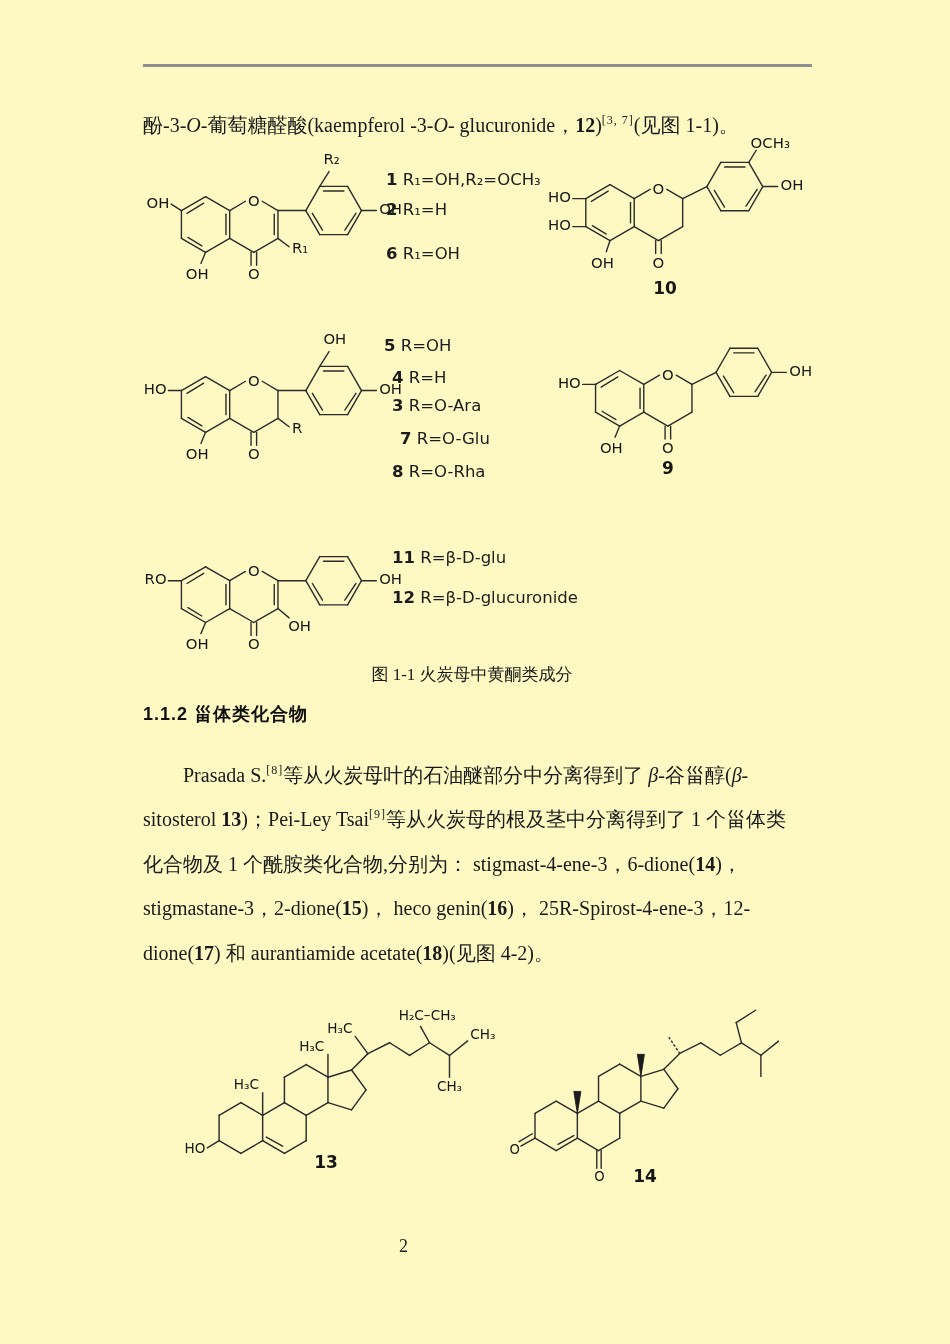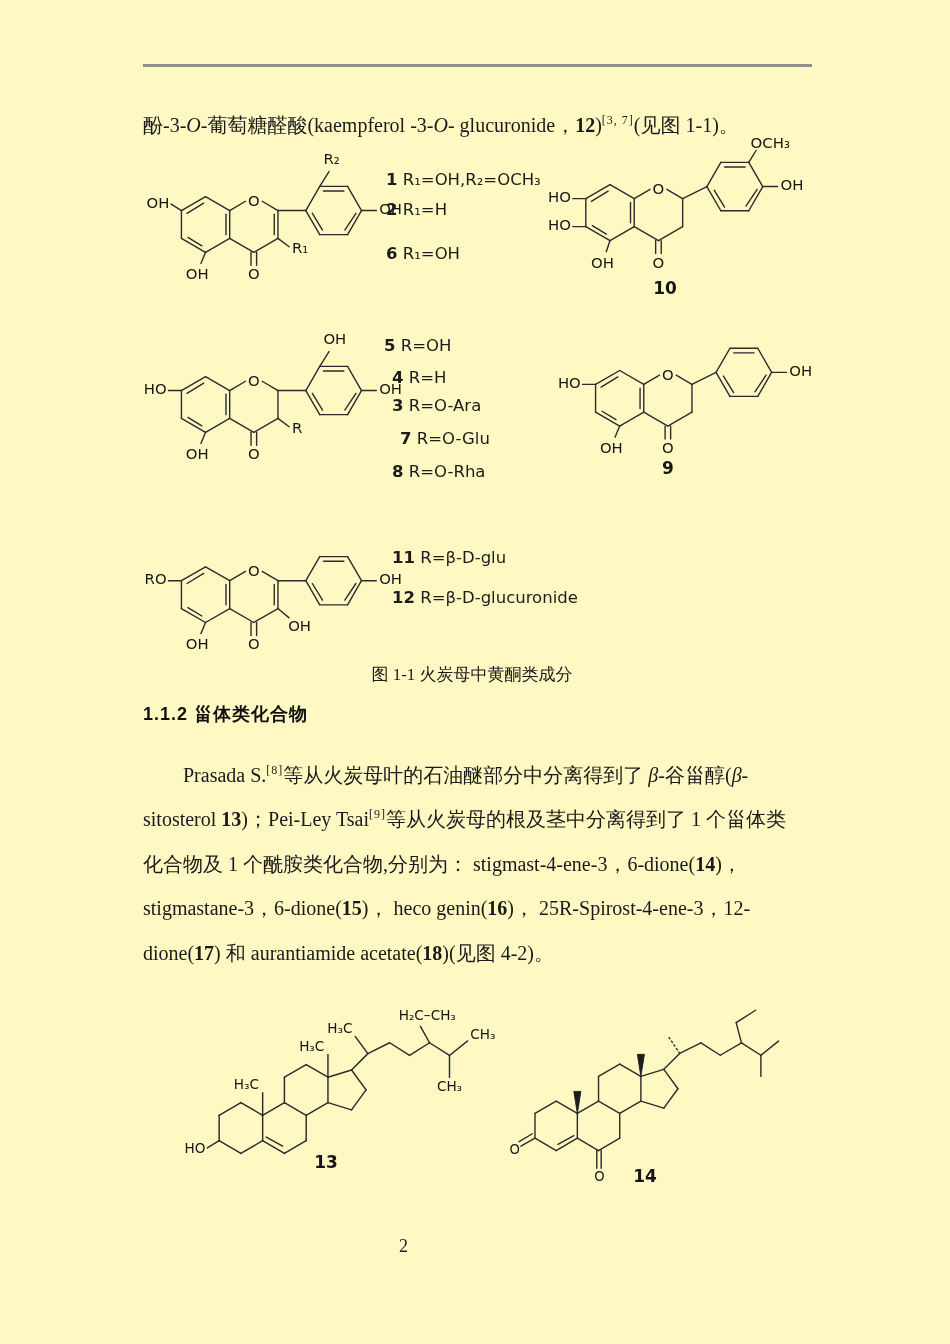--- a/index.html
+++ b/index.html
@@ -290,21 +290,21 @@
   <div class="abs body-line" style="left:143px;top:762px;text-indent:40px;">
     <span>Prasada S.</span><sup>[8]</sup><span>等从火炭母叶的石油醚部分中分离得到了 </span><span class="ital">β</span><span>-谷甾醇(</span><span class="ital">β</span><span>-</span>
   </div>
   <div class="abs body-line" style="left:143px;top:806px;">
     <span>sitosterol </span><b>13</b><span>)；Pei-Ley Tsai</span><sup>[9]</sup><span>等从火炭母的根及茎中分离得到了 1 个甾体类</span>
   </div>
   <div class="abs body-line" style="left:143px;top:851px;">
     <span>化合物及 1 个酰胺类化合物,分别为： stigmast-4-ene-3，6-dione(</span><b>14</b><span>)，</span>
   </div>
   <div class="abs body-line" style="left:143px;top:895px;">
-    <span>stigmastane-3，6-dione(</span><b>15</b><span>)， heco genin(</span><b>16</b><span>)， 25R-Spirost-4-ene-3，12-</span>
+    <span>stigmastane-3，2-dione(</span><b>15</b><span>)， heco genin(</span><b>16</b><span>)， 25R-Spirost-4-ene-3，12-</span>
   </div>
   <div class="abs body-line" style="left:143px;top:940px;">
     <span>dione(</span><b>17</b><span>) 和 aurantiamide acetate(</span><b>18</b><span>)(见图 4-2)。</span>
   </div>
 
   <svg class="abs struct steroid" style="left:188px;top:972px;" width="318" height="195" viewBox="0 0 350 215">
     <g>
       <line x1="58" y1="144" x2="82" y2="158"></line>
         <line x1="82" y1="158" x2="82" y2="186"></line>
       <line x1="82" y1="186" x2="58" y2="200"></line>

